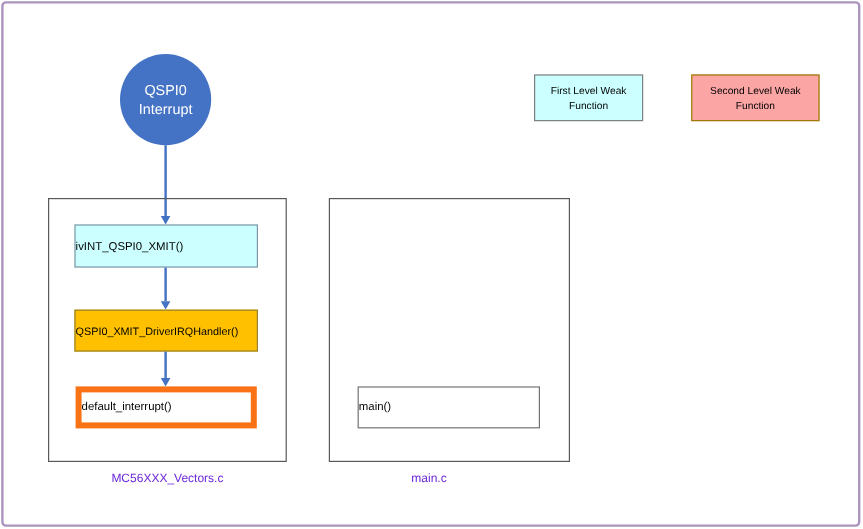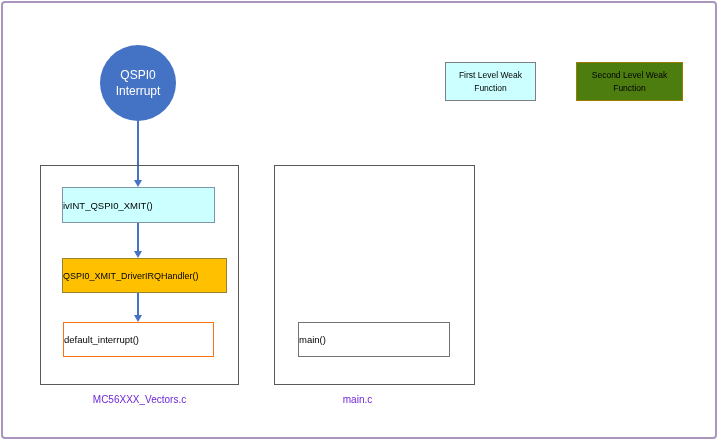--- a/index.html
+++ b/index.html
@@ -45,29 +45,29 @@
     text-align: center;
     color: #000000;
     font-size: 9.5px;
   }
   .first-level-box {
     left: 59px; top: 184px; width: 153px; height: 36px;
     background: #ccffff;
     border: 1px solid #7e96a5;
   }
   .second-level-box {
-    left: 59px; top: 255px; width: 165px; height: 35px;
+    left: 59px; top: 255px; width: 153px; height: 35px;
     background: #ffc000;
     border: 1px solid #97822f;
     font-size: 9px;
   }
   .default-box {
     left: 60px; top: 319px; width: 151px; height: 35px;
     background: #ffffff;
-    border: 1px solid #f97316;
+    border: 5px solid #f97316;
   }
   .main-box {
     left: 295px; top: 319px; width: 152px; height: 35px;
     background: #ffffff;
     border: 1px solid #737373;
   }
 
   
   .file-label {
     color: #6d28d9;
@@ -104,21 +104,21 @@
     line-height: 1.5;
     padding: 2px 8px;
   }
   .legend-first {
     left: 442px; top: 59px; width: 91px; height: 39px;
     background: #ccffff;
     border: 1px solid #7f7f7f;
   }
   .legend-second {
     left: 573px; top: 59px; width: 107px; height: 39px;
-    background: #4d7c0f;
+    background: #fca5a5;
     border: 1px solid #9c7c00;
   }
 </style>
 </head>
 <body>
 
 <div class="frame">
 
   <div class="abs interrupt-node">
     <span>QSPI0 Interrupt</span>

